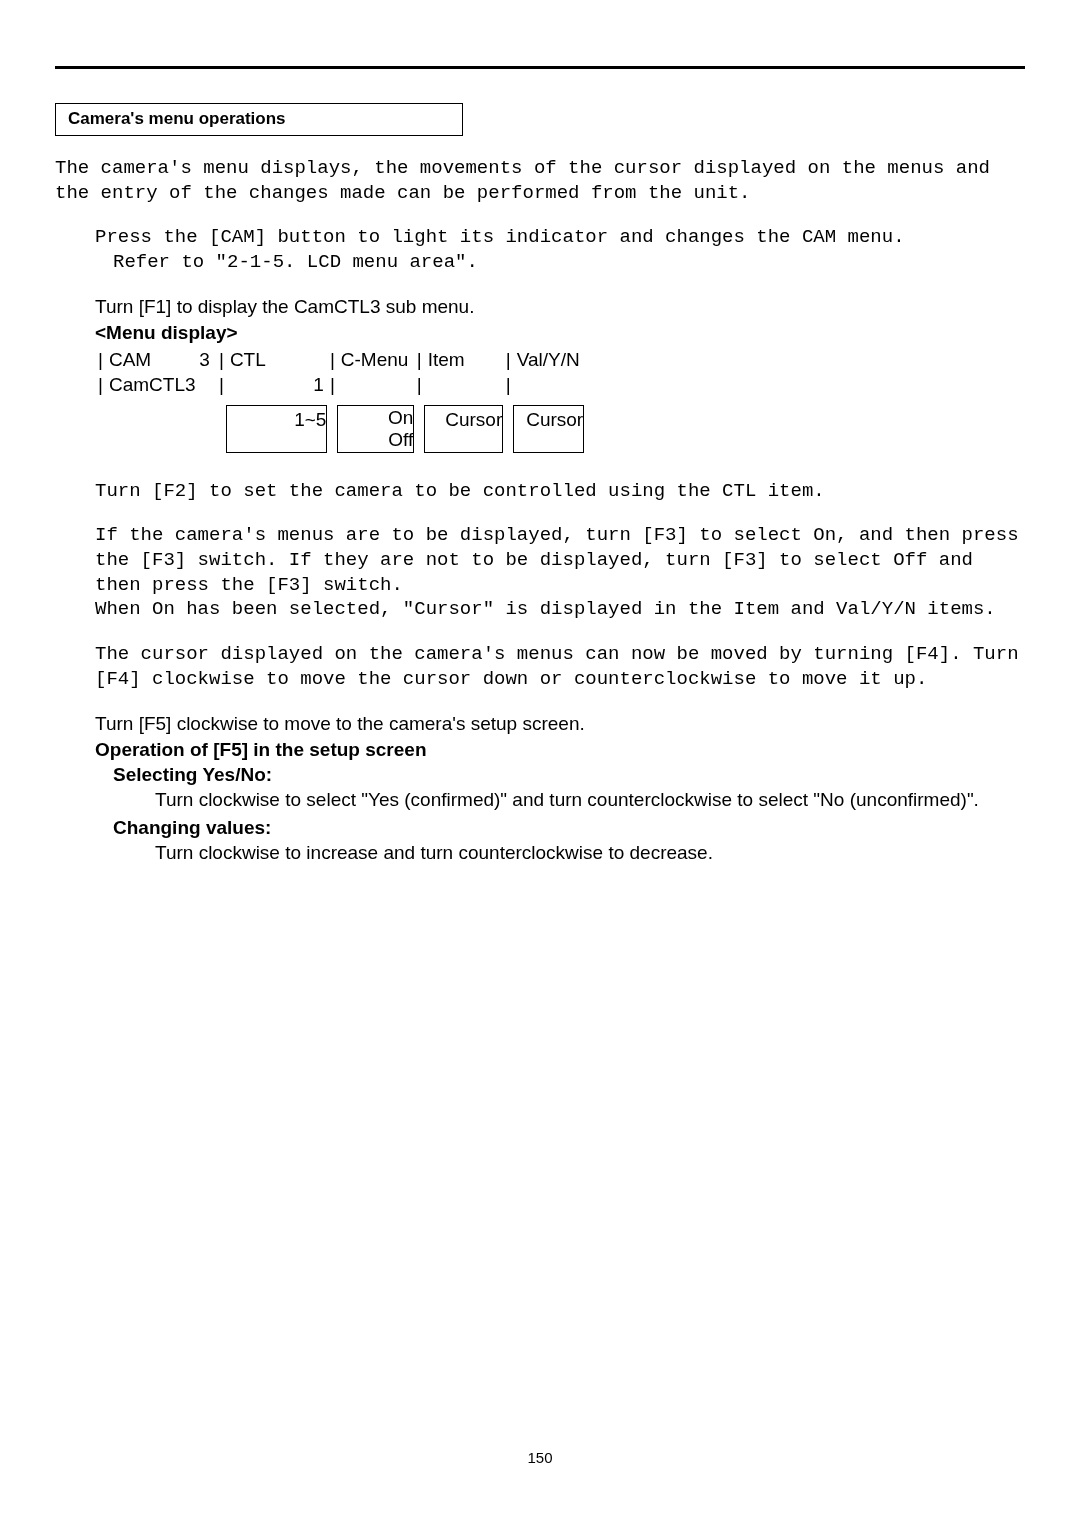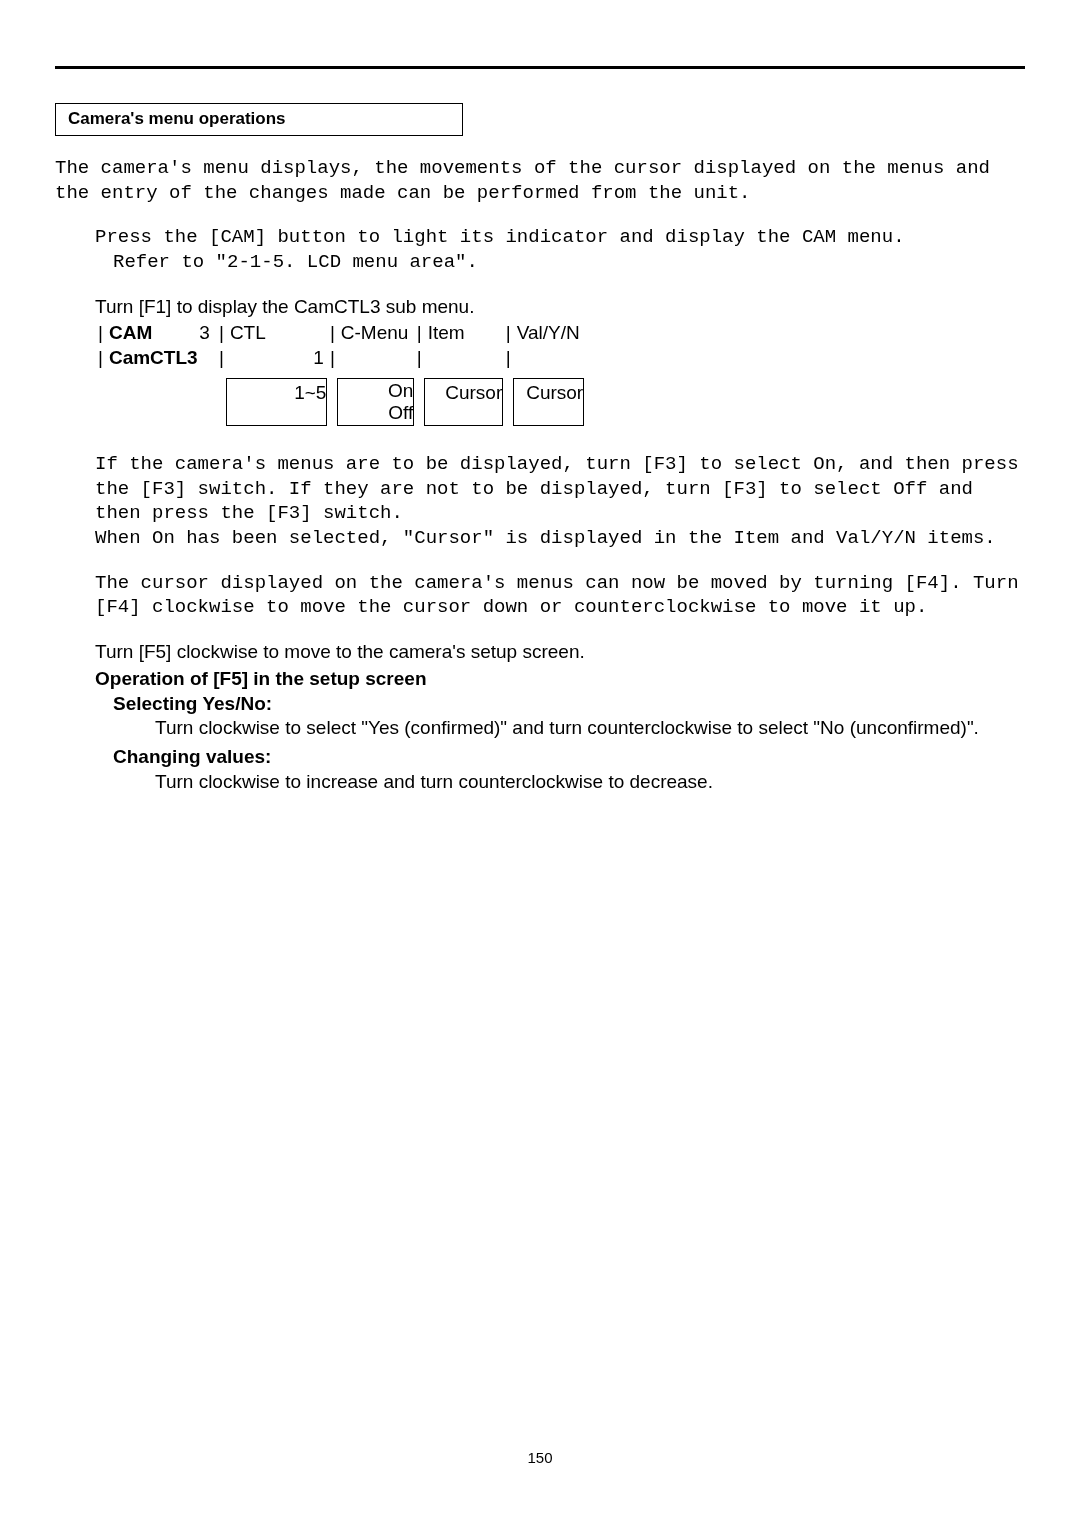--- a/index.html
+++ b/index.html
@@ -60,21 +60,21 @@
     border-collapse: collapse;
     font-size: 19px;
   }
   td {
     padding: 0 3px;
     height: 22px;
     vertical-align: middle;
     box-sizing: border-box;
     font-size: 19px;
   }
-  .c1 { width: 74px; font-weight: bold; }
+  .c1 { width: 74px; }
   .c2 { width: 36px; text-align: right; padding-right: 6px; }
   .c3 { width: 70px; }
   .c3b { width: 30px; text-align: right; }
   .c3c { width: 8px; text-align: center; }
   .c4 { width: 76px; }
   .c4b { width: 8px; text-align: center; }
   .c5 { width: 78px; }
   .c5b { width: 8px; text-align: center; }
   .c6 { width: 70px; }
   .pipe { width: 8px; text-align: center; }
@@ -106,25 +106,26 @@
 
   <hr class="title-rule">
 
   <div class="opbox">Camera's menu operations</div>
 
   <div class="body">
 
     <p class="para">The camera's menu displays, the movements of the cursor displayed on the menus and the entry of the changes made can be performed from the unit.</p>
 
     <div class="para indent1">
-      <div>Press the [CAM] button to light its indicator and display the CAM menu.</div>
+      <div>Press the [CAM] button to light its indicator and changes the CAM menu.</div>
       <div style="padding-left:18px;">Refer to "2-1-5. LCD menu area".</div>
     </div>
 
     <div class="indent1">Turn [F1] to display the CamCTL3 sub menu.</div>
+    <div class="menu-label">&lt;Menu display&gt;</div>
 
     <div class="menu-table">
       <table>
         <tbody>
             <tr>
           <td class="pipe">|</td>
           <td class="c1">CAM</td>
           <td class="c2">3</td>
           <td class="pipe">|</td>
           <td class="c3">CTL</td>
@@ -165,20 +166,21 @@
           </td>
           <td></td>
           <td class="opt-cell" style="vertical-align:top; padding-top:2px;">Cursor</td>
           <td></td>
           <td class="opt-cell" style="vertical-align:top; padding-top:2px;">Cursor</td>
         </tr>
       </tbody>
         </table>
     </div>
 
+    <p class="para indent1">Turn [F2] to set the camera to be controlled using the CTL item.</p>
 
     <div class="para indent1">
       <span>If the camera's menus are to be displayed, turn [F3] to select On, and then press the [F3] switch. If they are not to be displayed, turn [F3] to select Off and then press the [F3] switch.</span><br>
       <span>When On has been selected, "Cursor" is displayed in the Item and Val/Y/N items.</span>
     </div>
 
     <p class="para indent1">The cursor displayed on the camera's menus can now be moved by turning [F4]. Turn [F4] clockwise to move the cursor down or counterclockwise to move it up.</p>
 
     <div class="indent1">Turn [F5] clockwise to move to the camera's setup screen.</div>
 

